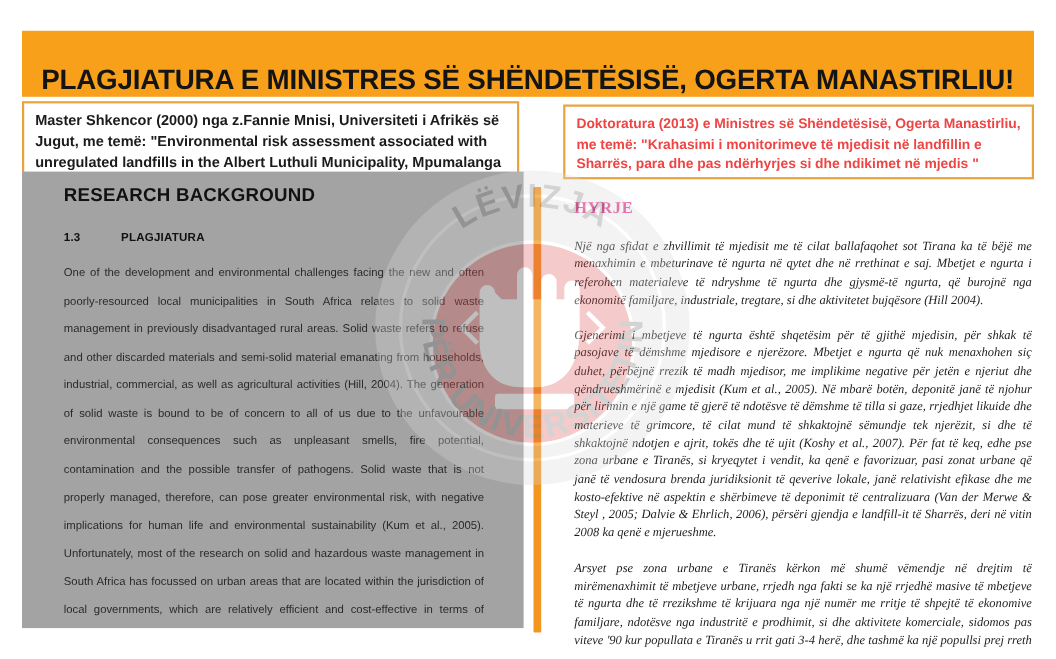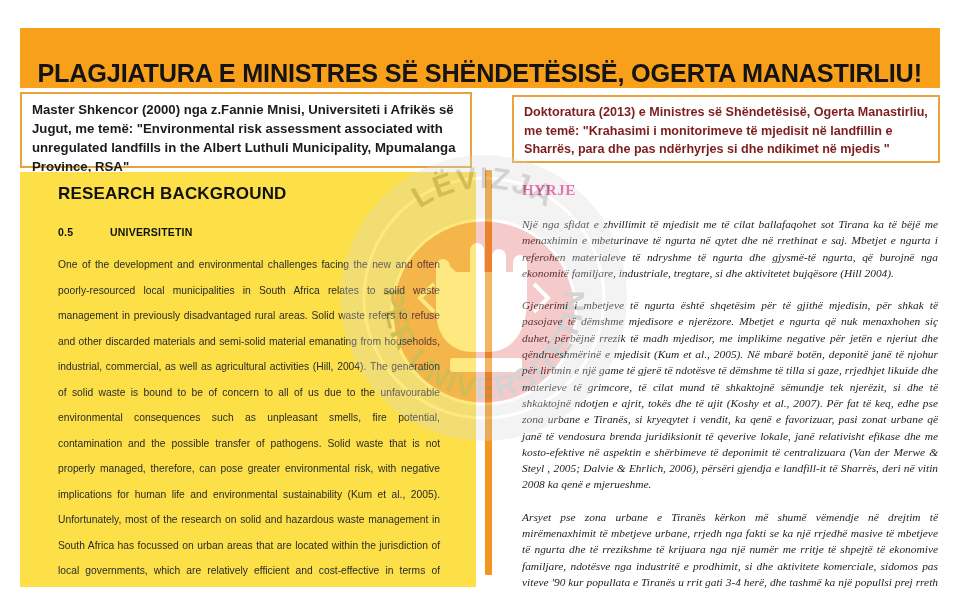--- a/index.html
+++ b/index.html
@@ -68,21 +68,21 @@
     padding: 6px 8px 4px 10px;
   }
   .caption-text {
     font-family: "Liberation Sans", sans-serif;
     font-weight: bold;
     font-size: 13.2px;
     line-height: 19px;
     color: #1b1b1b;
   }
   .caption-right .caption-text {
-    color: #7f1d1d;
+    color: #ef4444;
     font-size: 12.6px;
     line-height: 18.5px;
   }
 
   
   .divider {
     position: absolute;
     left: 485px;
     top: 170px;
     width: 7px;
@@ -91,24 +91,24 @@
     border-radius: 1px;
   }
 
   
   .doc {
     position: absolute;
     overflow: hidden;
   }
   .doc-left {
     left: 20px;
-    top: 172px;
+    top: 156px;
     width: 456px;
     height: 415px;
-    background: #fde047;
+    background: #a3a3a3;
   }
   .doc-right {
     left: 500px;
     top: 170px;
     width: 452px;
     height: 420px;
     background: #ffffff;
   }
 
   
@@ -194,21 +194,21 @@
     <div class="caption-text">Master Shkencor (2000) nga z.Fannie Mnisi, Universiteti i Afrikës së Jugut, me temë: "Environmental risk assessment associated with unregulated landfills in the Albert Luthuli Municipality, Mpumalanga Province, RSA"</div>
   </div>
 
   <div class="caption-box caption-right">
     <div class="caption-text">Doktoratura (2013) e Ministres së Shëndetësisë, Ogerta Manastirliu, me temë: "Krahasimi i monitorimeve të mjedisit në landfillin e Sharrës, para dhe pas ndërhyrjes si dhe ndikimet në mjedis "</div>
   </div>
 
   <div class="doc doc-left">
     <div class="h1">RESEARCH BACKGROUND</div>
     <div class="h2row">
-      <span class="h2num">0.5</span><span>UNIVERSITETIN</span>
+      <span class="h2num">1.3</span><span>PLAGJIATURA</span>
     </div>
     <div class="body">
       <p>One of the development and environmental challenges facing the new and often poorly-resourced local municipalities in South Africa relates to solid waste management in previously disadvantaged rural areas. Solid waste refers to refuse and other discarded materials and semi-solid material emanating from households, industrial, commercial, as well as agricultural activities (Hill, 2004). The generation of solid waste is bound to be of concern to all of us due to the unfavourable environmental consequences such as unpleasant smells, fire potential, contamination and the possible transfer of pathogens. Solid waste that is not properly managed, therefore, can pose greater environmental risk, with negative implications for human life and environmental sustainability (Kum et al., 2005). Unfortunately, most of the research on solid and hazardous waste management in South Africa has focussed on urban areas that are located within the jurisdiction of local governments, which are relatively efficient and cost-effective in terms of centralised disposal services (Van der Merwe &amp; Steyl, 2005; Dalvie &amp; Ehrlich, 2006)</p>
     </div>
   </div>
 
   <div class="divider"></div>
 
   <div class="doc doc-right">
     <div class="h1">HYRJE</div>

